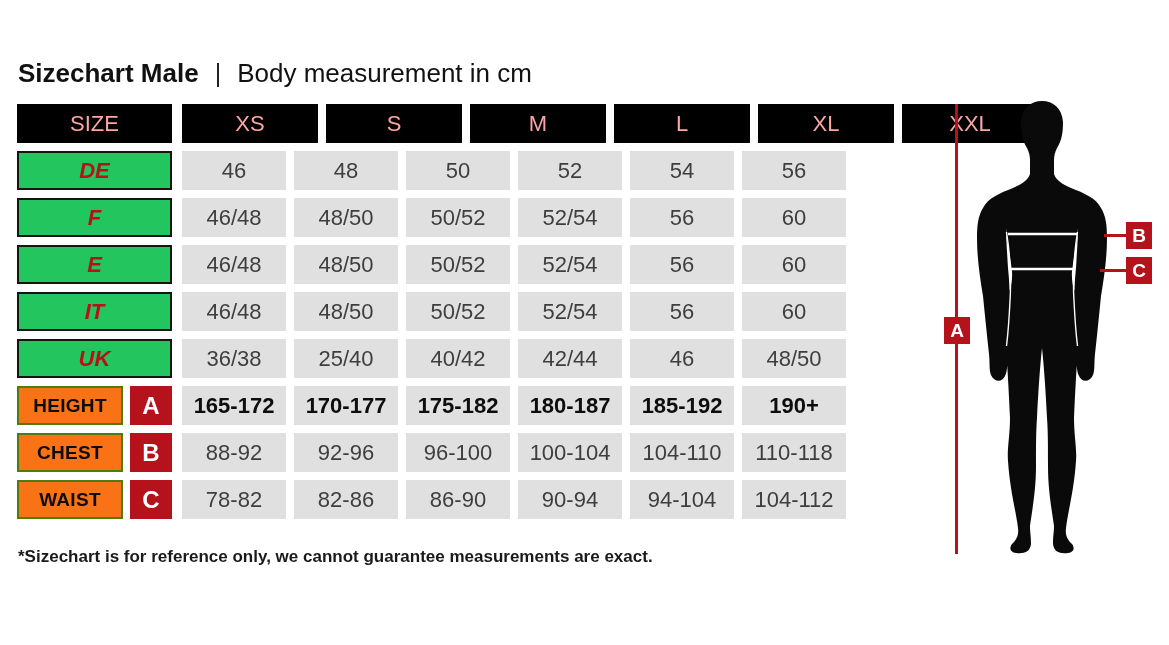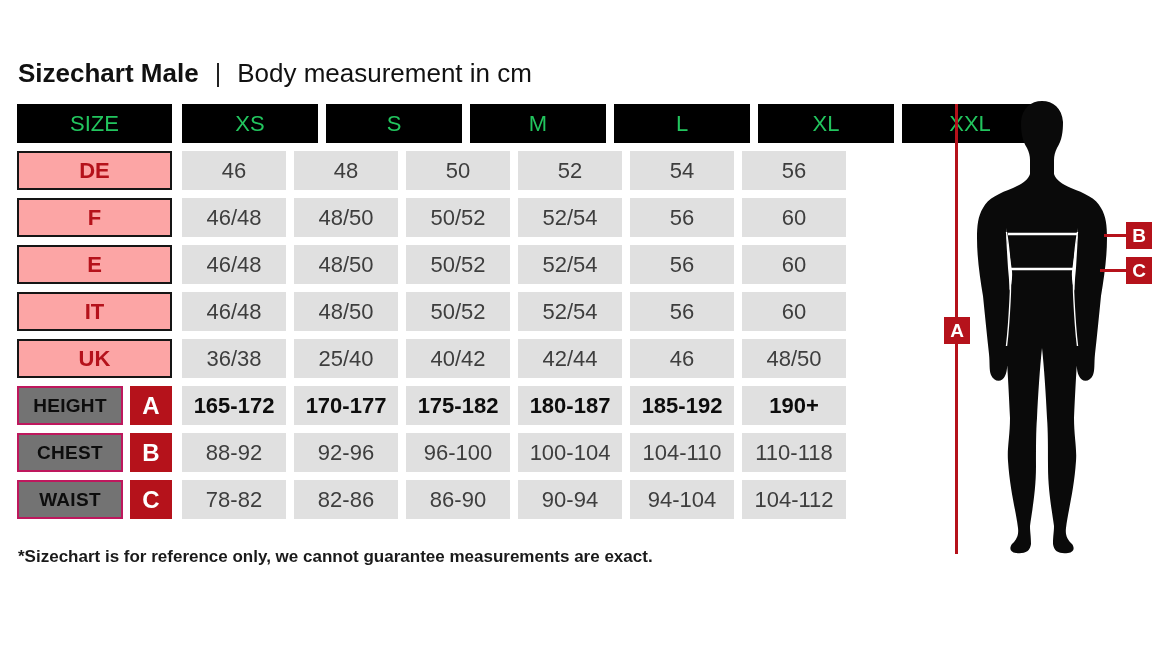--- a/index.html
+++ b/index.html
@@ -11,36 +11,36 @@
              font-size:26px;color:#111;}
   .title-main{font-weight:bold;}
   .title-sep{margin:0 16px;font-weight:300;color:#222;font-size:25px;}
   .title-sub{font-weight:normal;}
 
   
   .sizetable{position:absolute;left:17px;top:58px;}
   .trow{display:flex;align-items:stretch;height:39px;margin-bottom:8px;}
   .trow.section-gap{margin-top:6px;}
 
-  .corner-cell,.head-cell{background:#000;color:#22c55e;display:flex;align-items:center;
+  .corner-cell,.head-cell{background:#000;color:#fca5a5;display:flex;align-items:center;
       justify-content:center;font-size:22px;}
   .corner-cell{width:155px;margin-right:10px;}
   .head-cell{width:136px;margin-right:8px;}
   .head-cell:last-child{margin-right:0;}
 
-  .country-label{width:151px;border:2px solid #151515;background:#fca5a5;margin-right:10px;
+  .country-label{width:151px;border:2px solid #151515;background:#22c55e;margin-right:10px;
       display:flex;align-items:center;justify-content:center;
-      color:#b5121b;font-weight:bold;font-size:22px;}
+      color:#b5121b;font-weight:bold;font-size:22px;font-style:italic;}
 
   .data-cell{width:104px;margin-right:8px;background:#e0e0e0;display:flex;align-items:center;
       justify-content:center;font-size:22px;color:#3e3e3e;}
   .data-cell:last-child{margin-right:0;}
   .data-cell.bold{font-weight:bold;color:#0d0d0d;}
 
-  .measure-label{width:102px;border:2px solid #be185d;background:#737373;
+  .measure-label{width:102px;border:2px solid #4d7c0f;background:#f97316;
       display:flex;align-items:center;justify-content:center;
       color:#0d0d0d;font-weight:bold;font-size:19px;letter-spacing:.3px;}
   .marker-box{width:42px;margin-left:7px;margin-right:10px;background:#b5121b;color:#fff;
       display:flex;align-items:center;justify-content:center;font-weight:bold;font-size:24px;}
 
   
   .footnote{position:absolute;left:18px;top:501px;font-size:17px;font-weight:bold;color:#1a1a1a;}
 
   
   .fig-vline{position:absolute;left:955px;top:58px;width:3px;height:450px;background:#b5121b;}

